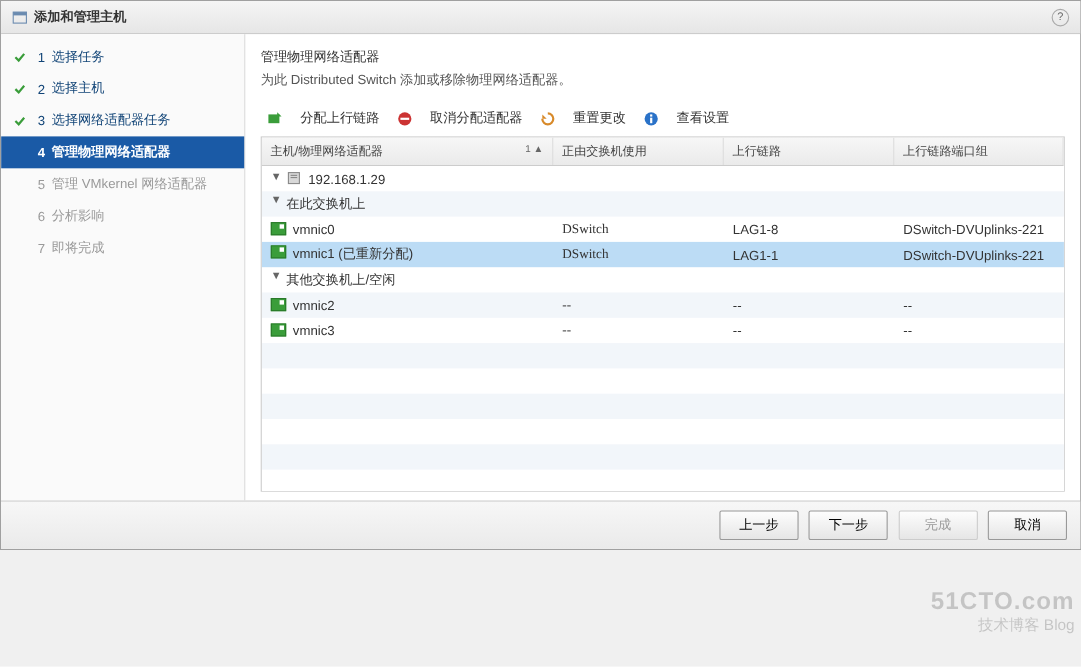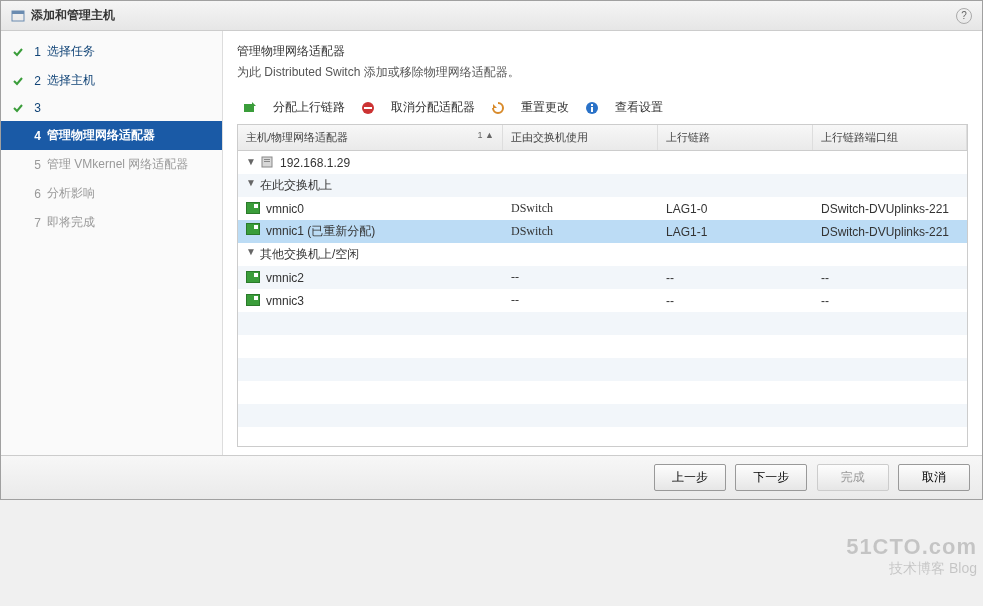--- a/index.html
+++ b/index.html
@@ -91,20 +91,21 @@
           <span class="num">2</span>
           <span class="lbl"> 选择主机</span>
         </div>
         <div class="step done">
           <span class="check">
             <svg width="12" height="12" viewBox="0 0 12 12">
               <path d="M2 6 L5 9 L10 3" stroke="#3a9d3a" stroke-width="2" fill="none"></path>
             </svg>
           </span>
           <span class="num">3</span>
+          <span class="lbl"> 选择网络适配器任务</span>
         </div>
         <div class="step current">
           <span class="check"></span>
           <span class="num">4</span>
           <span class="lbl"> 管理物理网络适配器</span>
         </div>
         <div class="step pending">
           <span class="check"></span>
           <span class="num">5</span>
           <span class="lbl"> 管理 VMkernel 网络适配器</span>
@@ -192,21 +193,21 @@
               <div class="col c2"></div>
               <div class="col c3"></div>
               <div class="col c4"></div>
             </div>
             <div class="row">
               <div class="col c1 indent3">
                 <span class="nicicon"></span>
                 <span>vmnic0</span>
               </div>
               <div class="col c2">DSwitch</div>
-              <div class="col c3">LAG1-0</div>
+              <div class="col c3">LAG1-8</div>
               <div class="col c4">DSwitch-DVUplinks-221</div>
             </div>
             <div class="row sel">
               <div class="col c1 indent3">
                 <span class="nicicon"></span>
                 <span>vmnic1 (已重新分配)</span>
               </div>
               <div class="col c2">DSwitch</div>
               <div class="col c3">LAG1-1</div>
               <div class="col c4">DSwitch-DVUplinks-221</div>

